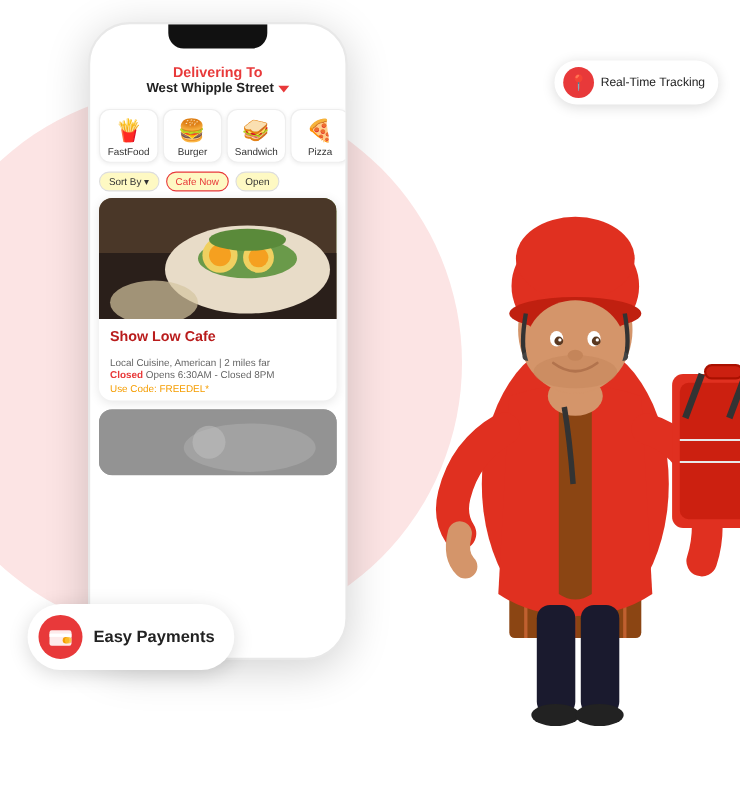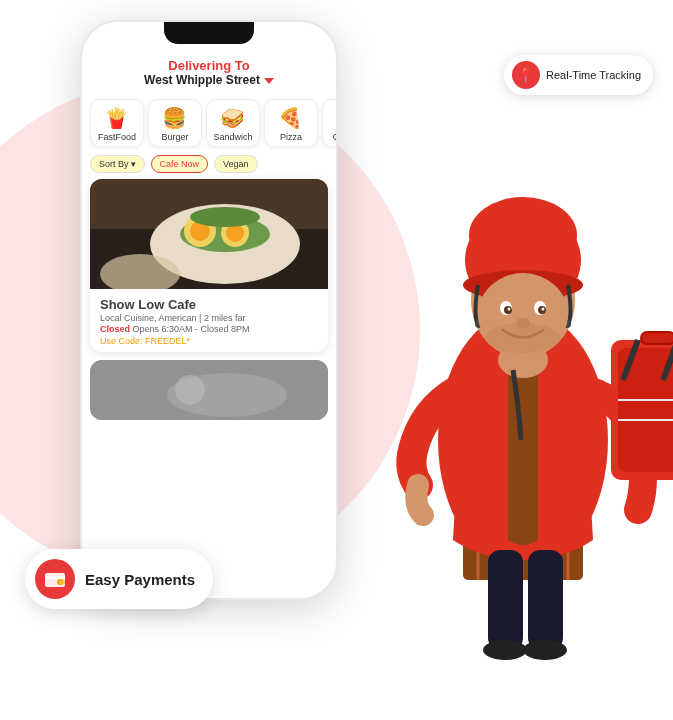--- a/index.html
+++ b/index.html
@@ -22,21 +22,21 @@
       top: 80px;
       left: -80px;
       z-index: 0;
     }
 
     
     .phone-mockup {
       position: absolute;
       top: 20px;
       left: 80px;
-      width: 258px;
+      width: 236px;
       height: 580px;
       background: #fff;
       border-radius: 38px;
       box-shadow: 0 8px 40px rgba(0,0,0,0.18);
       overflow: hidden;
       z-index: 2;
       border: 2px solid #e8e8e8;
     }
 
     .phone-notch {
@@ -164,22 +164,22 @@
       justify-content: center;
     }
 
     .restaurant-info {
       padding: 8px 10px 6px 10px;
     }
 
     .restaurant-name {
       font-size: 13px;
       font-weight: 700;
-      color: #404040;
-      margin-bottom: 1px;
+      color: #b91c1c;
+      margin-bottom: 12px;
     }
 
     .restaurant-meta {
       font-size: 9px;
       color: #666;
       margin-bottom: 1px;
     }
 
     .restaurant-status {
       font-size: 9px;
@@ -335,21 +335,21 @@
 
       <div class="category-item">
         <span class="category-icon">🍗</span>
         <span class="category-label">Chicken</span>
       </div>
     </div>
 
     <div class="filter-row">
       <button class="filter-btn">Sort By ▾</button>
       <button class="filter-btn active">Cafe Now</button>
-      <button class="filter-btn">Vegan</button>
+      <button class="filter-btn">Open</button>
     </div>
 
     <div class="restaurant-card">
       <div class="restaurant-image">
         <div class="food-visual">
 
           <svg width="270" height="110" xmlns="http://www.w3.org/2000/svg" style="position:absolute;top:0;left:0;">
 
             <rect width="270" height="110" fill="#4a3728"></rect>
 

